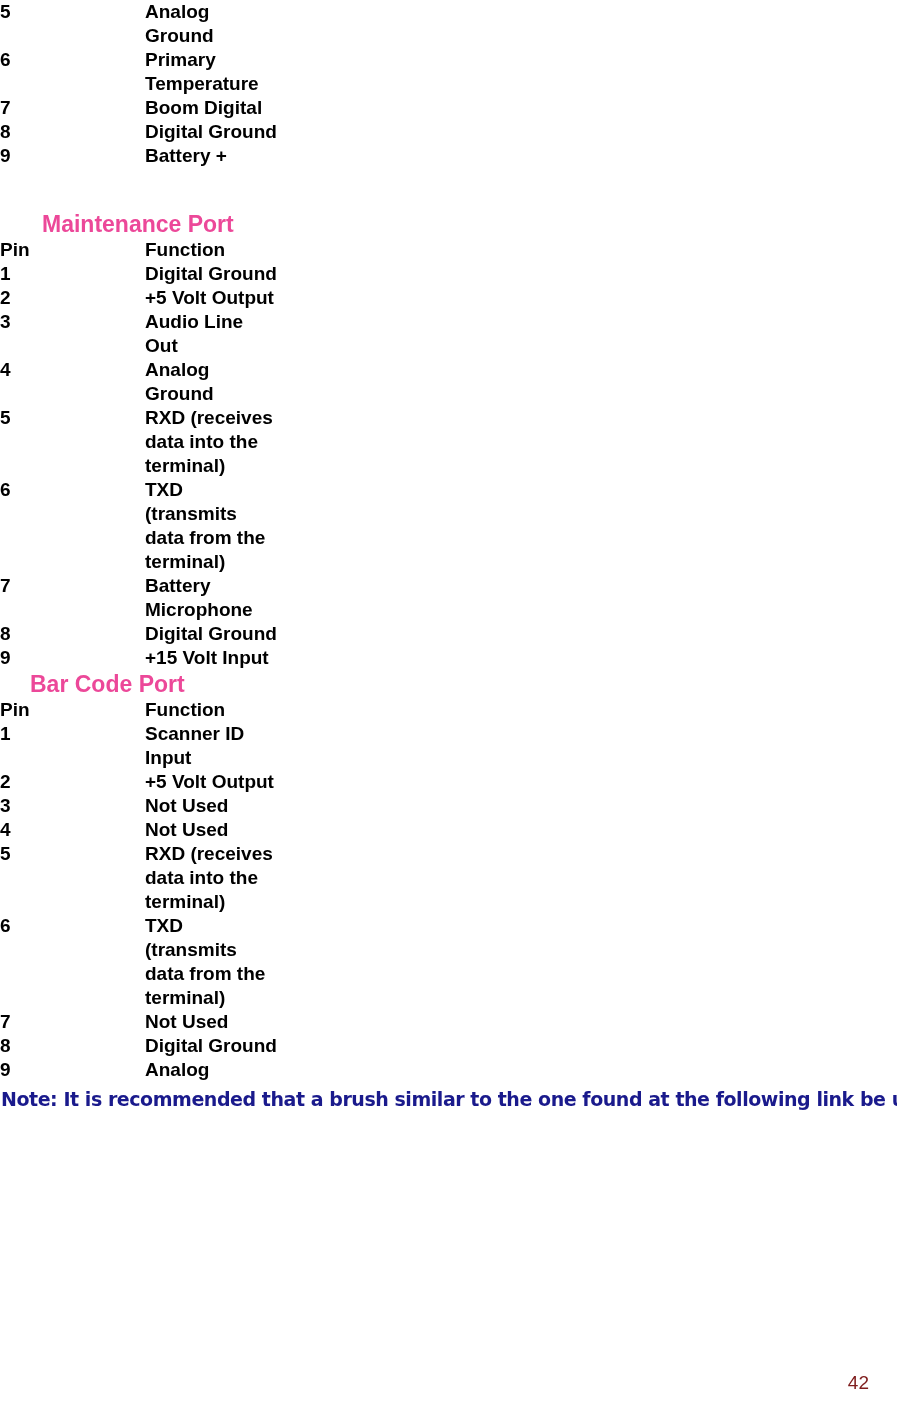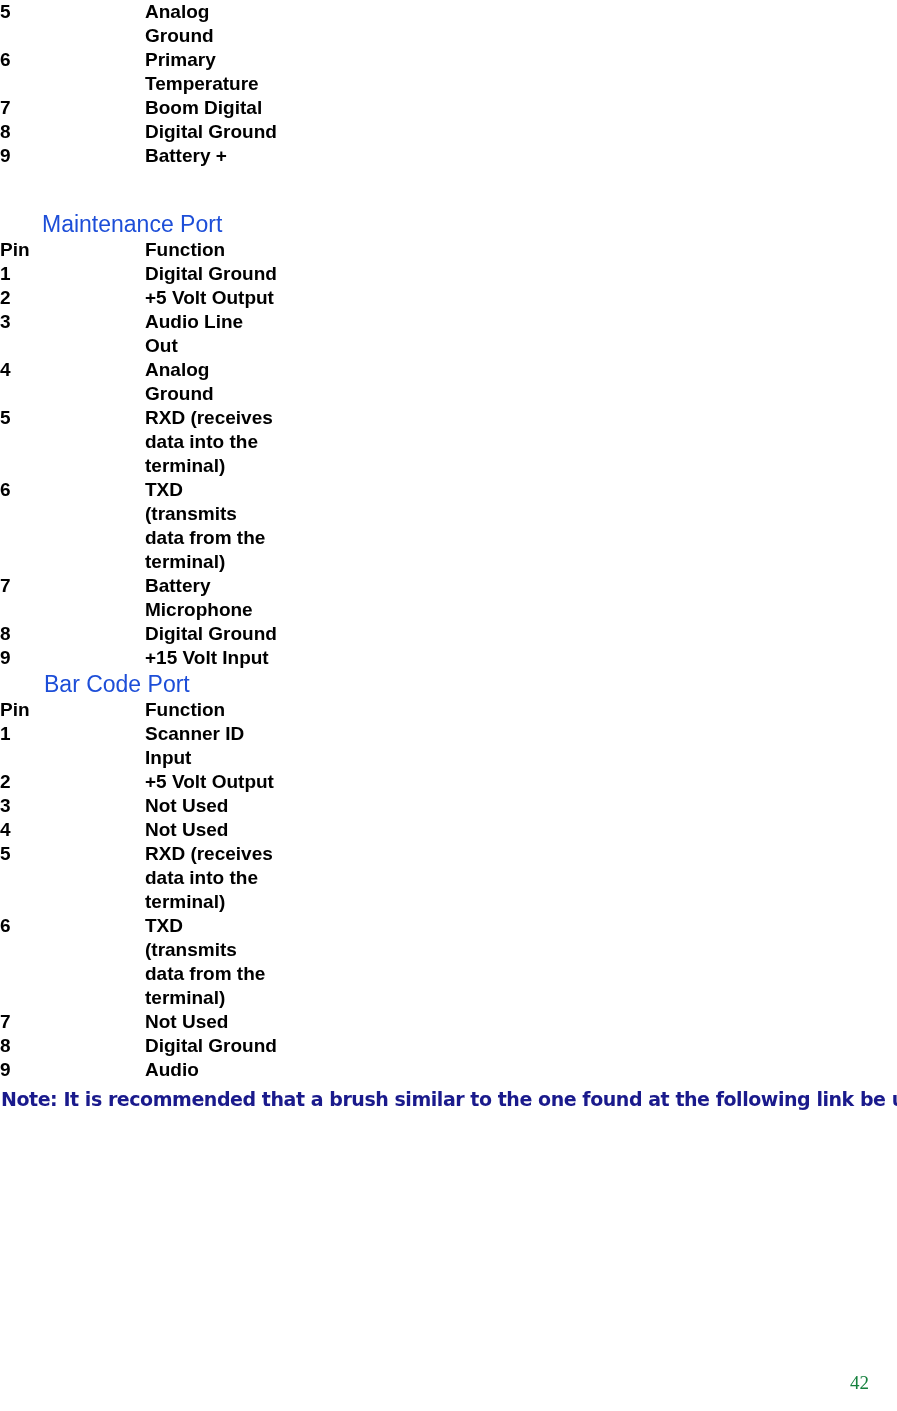--- a/index.html
+++ b/index.html
@@ -62,27 +62,27 @@
     margin-left: 17px;
   }
   .pin-table tr.header-row .cell-func .wrapbox {
     font-weight: bold;
   }
 
   
   .section-heading {
     font-size: 23px;
     line-height: 28px;
-    font-weight: normal;
+    font-weight: bold;
     font-family: "Liberation Sans", sans-serif;
-    color: #1d4ed8;
+    color: #ec4899;
     white-space: nowrap;
   }
   .section-heading.maintenance { padding-left: 42px; }
-  .section-heading.barcode     { padding-left: 44px; }
+  .section-heading.barcode     { padding-left: 30px; }
 
   .gap-before-maintenance { height: 42px; }
 
   
   .note {
     font-size: 19px;
     line-height: 24px;
     font-weight: bold;
     color: #1a1a8c;
     font-family: "DejaVu Sans", sans-serif;
@@ -92,22 +92,22 @@
     padding-top: 5px;
   }
 
   
   .page-number {
     position: absolute;
     right: 28px;
     bottom: 16px;
     font-size: 19px;
     line-height: 24px;
-    font-family: Liberation Serif, serif;
-    color: #15803d;
+    font-family: Liberation Sans, sans-serif;
+    color: #7f1d1d;
   }
 </style>
 </head>
 <body>
 
 <div class="page">
 
   <table class="pin-table">
     <colgroup>
         <col class="c-pin">
@@ -278,21 +278,21 @@
       </tr>
       <tr>
         <td class="cell-pin">8</td>
         <td class="cell-func">
             <div class="wrapbox">Digital Ground</div>
           </td>
       </tr>
       <tr>
         <td class="cell-pin">9</td>
         <td class="cell-func">
-            <div class="wrapbox">Audio</div>
+            <div class="wrapbox">Analog</div>
           </td>
       </tr>
     </tbody>
   </table>
 
   <div class="note">Note: It is recommended that a brush similar to the one found at the following link be used</div>
 
   <div class="page-number">42</div>
 
 </div>

